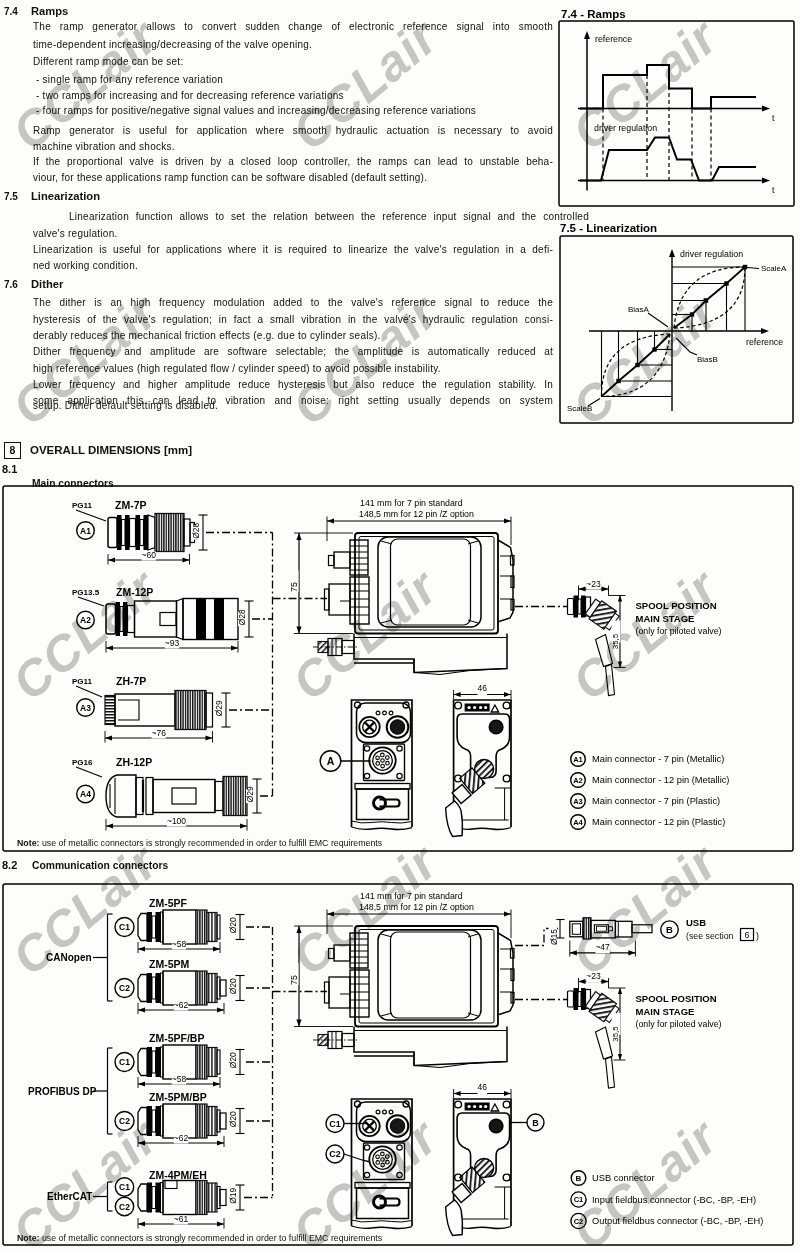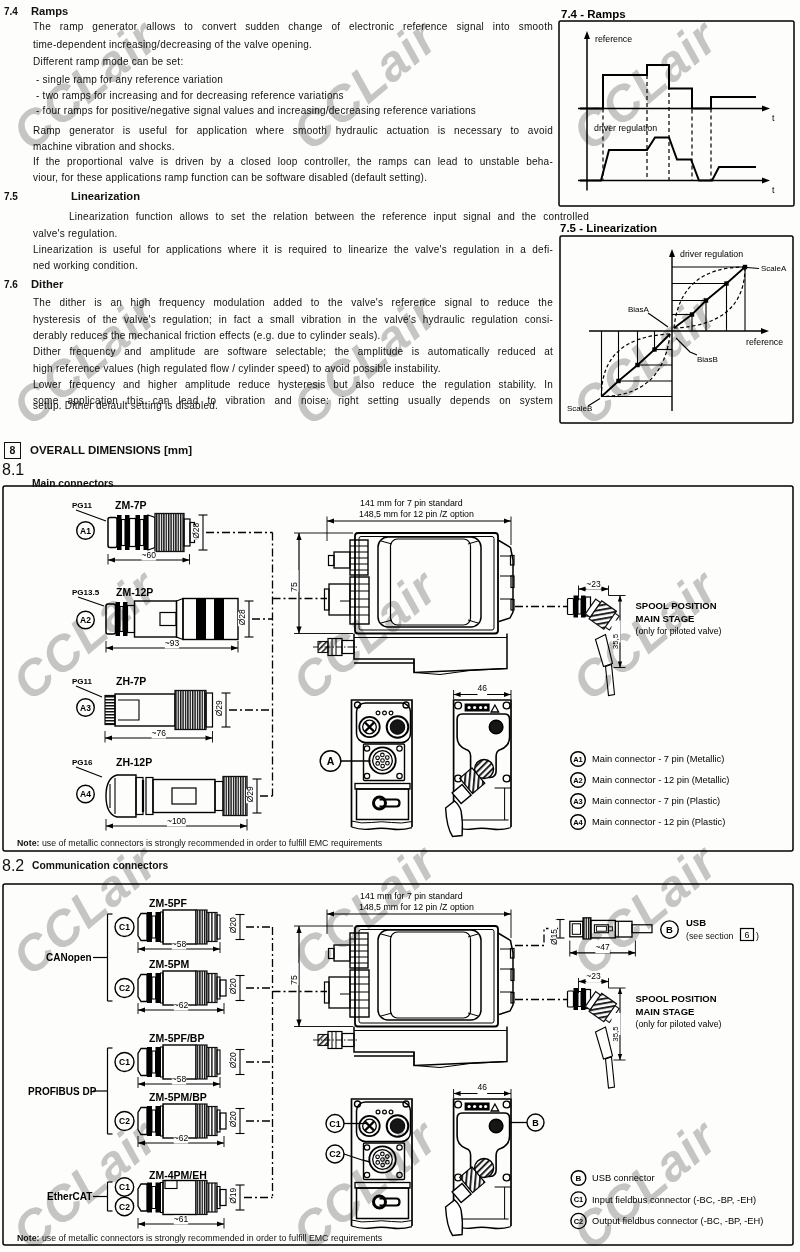--- a/index.html
+++ b/index.html
@@ -3,21 +3,21 @@
 html,body{margin:0;padding:0;}
 body{width:800px;height:1252px;position:relative;background:#fdfdfc;font-family:"Liberation Sans",sans-serif;color:#111;overflow:hidden;}
 .wm{position:absolute;font-size:50px;font-weight:bold;font-style:italic;color:rgba(118,118,118,0.42);transform:rotate(-40deg);letter-spacing:1px;z-index:0;}
 .tl{position:absolute;font-size:10px;letter-spacing:0.25px;line-height:13px;white-space:nowrap;z-index:2;}
 .tl.j{text-align:justify;white-space:normal;height:13px;overflow:visible;}
 .tl.j::after{content:"";display:inline-block;width:100%;}
 .hn{position:absolute;left:4px;font-size:10px;font-weight:bold;line-height:13px;z-index:2;}
 .hd{position:absolute;left:31px;font-size:11.2px;font-weight:bold;line-height:13px;z-index:2;}
 .s8box{position:absolute;left:4px;top:442px;width:15px;height:15px;border:1.6px solid #111;font-size:10.5px;font-weight:bold;text-align:center;line-height:15px;z-index:2;}
 .s8t{position:absolute;left:30px;top:443px;font-size:11.5px;font-weight:bold;line-height:15px;z-index:2;}
-.ssn{position:absolute;left:2px;font-size:16px;font-weight:normal;line-height:13px;z-index:2;}
+.ssn{position:absolute;left:2px;font-size:11px;font-weight:bold;line-height:13px;z-index:2;}
 .sst{position:absolute;left:32px;font-size:10.3px;font-weight:bold;line-height:13px;z-index:2;}
 svg.ov{position:absolute;left:0;top:0;z-index:1;}
 </style></head><body>
 <div class="wm" style="left:0px;top:56px;">CCLair</div>
 <div class="wm" style="left:280px;top:56px;">CCLair</div>
 <div class="wm" style="left:560px;top:56px;">CCLair</div>
 <div class="wm" style="left:0px;top:331px;">CCLair</div>
 <div class="wm" style="left:280px;top:331px;">CCLair</div>
 <div class="wm" style="left:560px;top:331px;">CCLair</div>
 <div class="wm" style="left:0px;top:606px;">CCLair</div>
@@ -35,21 +35,21 @@
 <div class="tl" style="top:37.7px;left:33px;width:520px;">time-dependent increasing/decreasing of the valve opening.</div>
 <div class="tl" style="top:55.2px;left:33px;width:520px;">Different ramp mode can be set:</div>
 <div class="tl" style="top:73.2px;left:36px;width:520px;">- single ramp for any reference variation</div>
 <div class="tl" style="top:88.7px;left:36px;width:520px;">- two ramps for increasing and for decreasing reference variations</div>
 <div class="tl" style="top:104.2px;left:36px;width:520px;">- four ramps for positive/negative signal values and increasing/decreasing reference variations</div>
 <div class="tl j" style="top:124.2px;left:33px;width:520px;">Ramp generator is useful for application where smooth hydraulic actuation is necessary to avoid</div>
 <div class="tl" style="top:139.7px;left:33px;width:520px;">machine vibration and shocks.</div>
 <div class="tl j" style="top:155.2px;left:33px;width:520px;">If the proportional valve is driven by a closed loop controller, the ramps can lead to unstable beha-</div>
 <div class="tl" style="top:170.7px;left:33px;width:520px;">viour, for these applications ramp function can be software disabled (default setting).</div>
 <div class="hn" style="top:190.1px;">7.5</div>
-<div class="hd" style="top:190.1px;margin-left:40px;">Linearization</div>
+<div class="hd" style="top:190.1px;">Linearization</div>
 <div class="tl j" style="top:210.2px;left:33px;width:520px;padding-left:36px;">Linearization function allows to set the relation between the reference input signal and the controlled</div>
 <div class="tl" style="top:226.7px;left:33px;width:520px;">valve's regulation.</div>
 <div class="tl j" style="top:242.7px;left:33px;width:520px;">Linearization is useful for applications where it is required to linearize the valve's regulation in a defi-</div>
 <div class="tl" style="top:259.2px;left:33px;width:520px;">ned working condition.</div>
 <div class="hn" style="top:277.6px;">7.6</div>
 <div class="hd" style="top:277.6px;">Dither</div>
 <div class="tl j" style="top:296.2px;left:33px;width:520px;">The dither is an high frequency modulation added to the valve's reference signal to reduce the</div>
 <div class="tl j" style="top:312.7px;left:33px;width:520px;">hysteresis of the valve's regulation; in fact a small vibration in the valve's hydraulic regulation consi-</div>
 <div class="tl" style="top:328.7px;left:33px;width:520px;">derably reduces the mechanical friction effects (e.g. due to cylinder seals).</div>
 <div class="tl j" style="top:345.2px;left:33px;width:520px;">Dither frequency and amplitude are software selectable; the amplitude is automatically reduced at</div>

